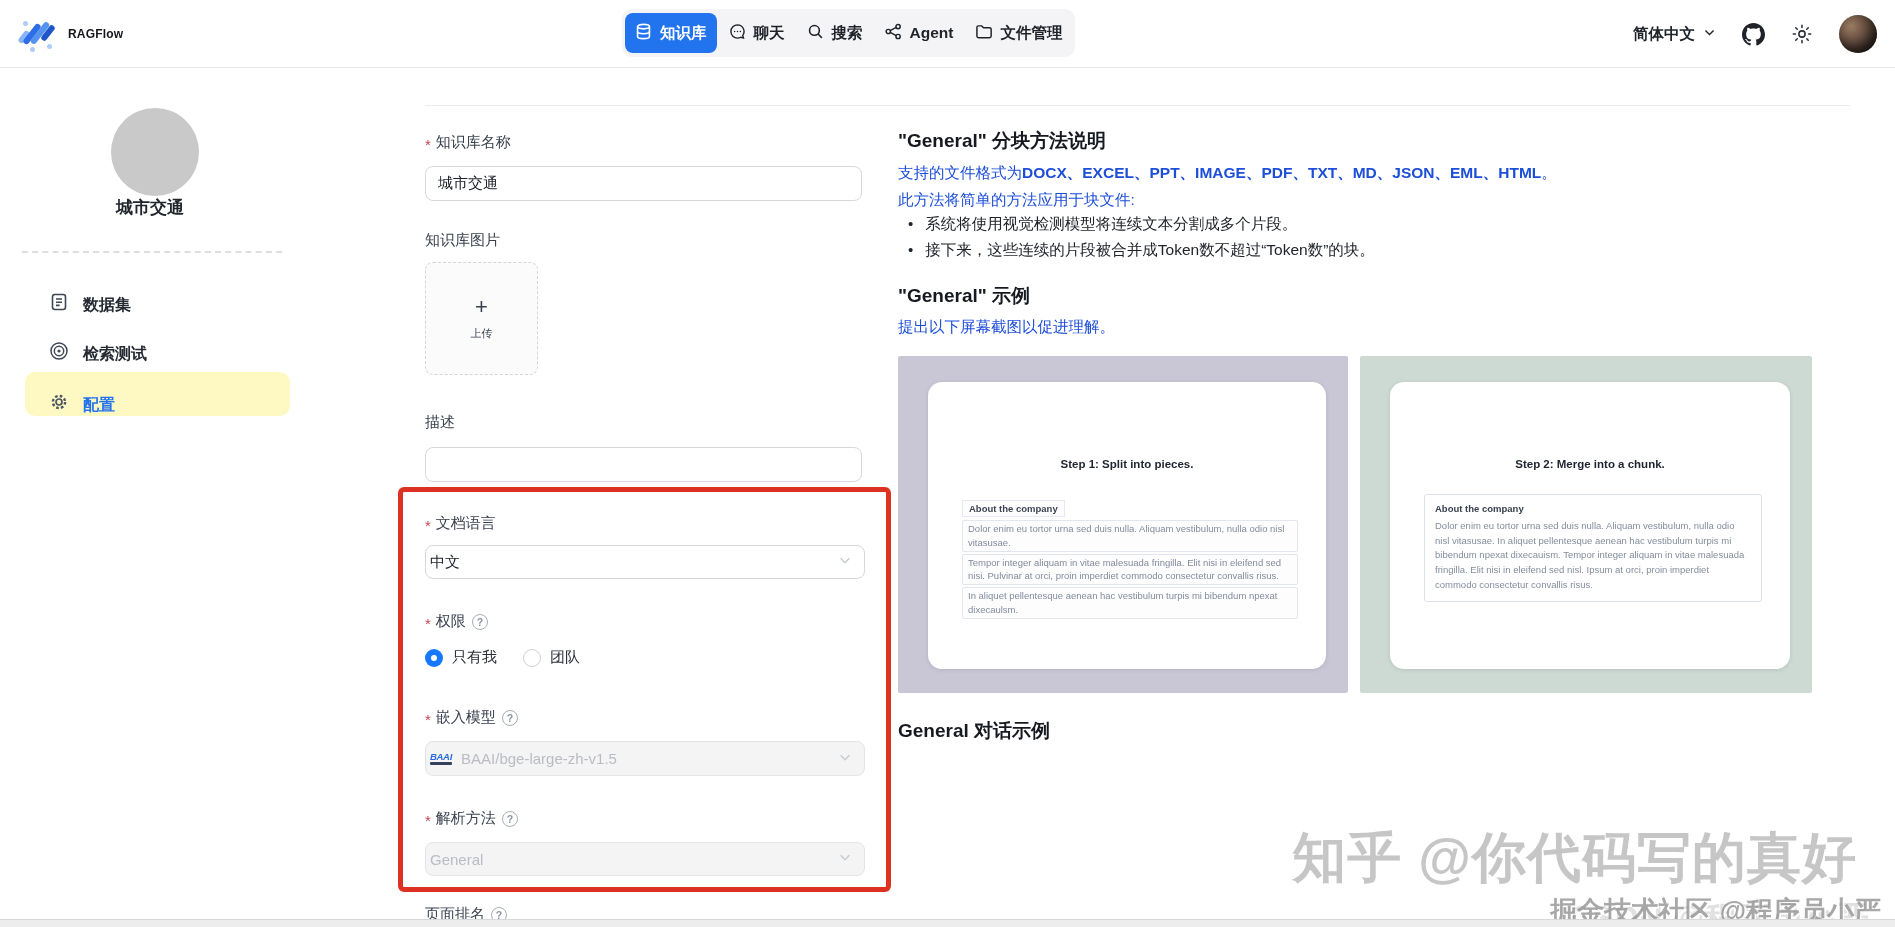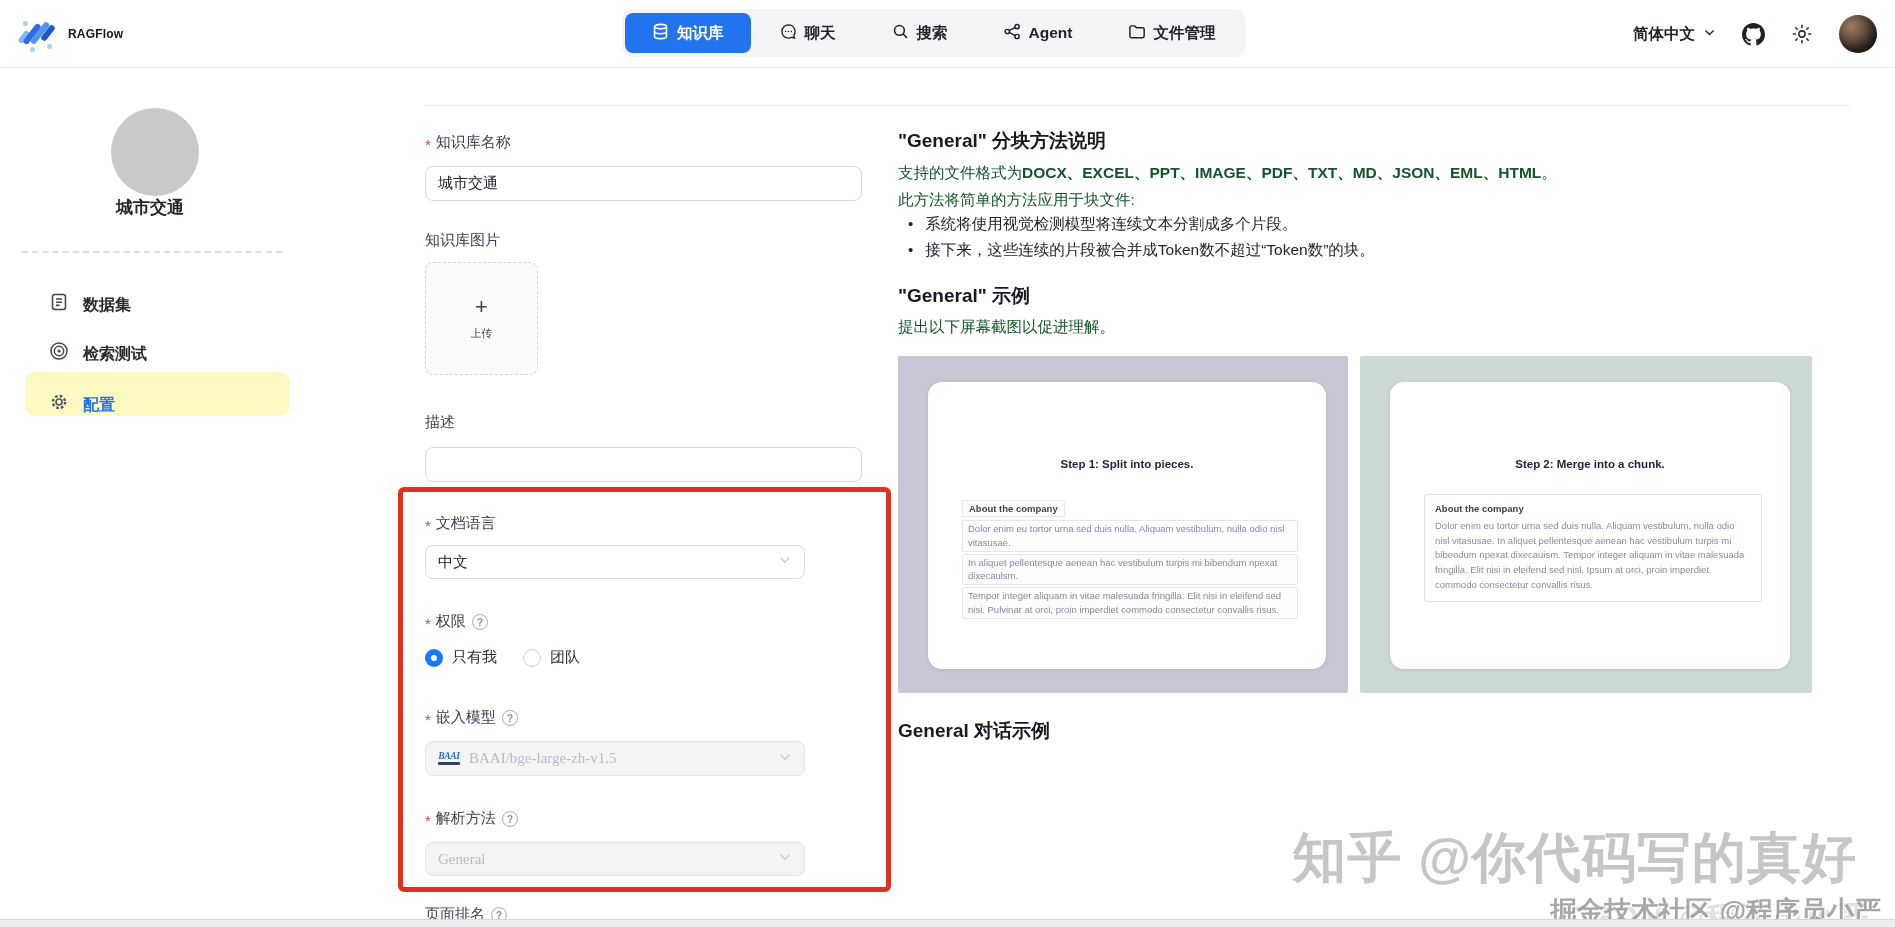--- a/index.html
+++ b/index.html
@@ -15,21 +15,21 @@
   .logo { position:relative; width:42px; height:42px; }
   .logo i { position:absolute; display:block; width:6px; border-radius:3px; transform:rotate(38deg); }
   .logo .s1 { left:5px;  top:17px; height:14px; background:#8ab5f5; }
   .logo .s2 { left:13px; top:9px;  height:24px; background:#2e6de6; }
   .logo .s3 { left:21px; top:7px;  height:26px; background:#5593f0; }
   .logo .s4 { left:29px; top:11px; height:18px; background:#1f57c9; }
   .logo b { position:absolute; width:5px; height:5px; border-radius:50%; background:#aecdf9; }
   .logo .d1 { left:7px; top:8px; } .logo .d2 { left:31px; top:31px; } .logo .d3 { left:14px; top:34px; }
   .brand-name { font-size:12px; font-weight:700; color:#14171c; letter-spacing:.2px; }
   .tabwrap { position:absolute; left:622px; top:9px; height:48px; background:#f4f4f6; border-radius:10px; display:flex; align-items:center; padding:0 2px; }
-  .tab { height:40px; margin:0 1px; display:flex; align-items:center; gap:8px; padding:0 27px; font-size:15.5px; font-weight:600; color:#1f2329; border-radius:8px; cursor:pointer; white-space:nowrap; }
+  .tab { height:40px; margin:0 1px; display:flex; align-items:center; gap:8px; padding:0 10px; font-size:15.5px; font-weight:600; color:#1f2329; border-radius:8px; cursor:pointer; white-space:nowrap; }
   .tab.active { background:#2173ee; color:#fff; }
   .tab svg { flex:0 0 auto; }
   .nav-right { position:absolute; right:18px; top:0; height:68px; display:flex; align-items:center; gap:26px; }
   .lang { display:flex; align-items:center; gap:8px; font-size:15.5px; font-weight:600; color:#20242b; cursor:pointer; }
   .iconbtn { display:flex; align-items:center; justify-content:center; cursor:pointer; }
   .avatar-img { width:38px; height:38px; border-radius:50%; background:radial-gradient(circle at 32% 30%, #9a7c62 0%, #6b5244 35%, #3a2e26 70%, #191411 100%); box-shadow:inset -4px -6px 10px rgba(0,0,0,.45); cursor:pointer; }
   
   .sidebar { position:absolute; left:0; top:69px; width:300px; height:850px; background:#fff; }
   .kb-avatar { position:absolute; left:111px; top:39px; width:88px; height:88px; border-radius:50%; background:#c9c9c9; }
   .kb-name { position:absolute; left:0; top:127px; width:300px; text-align:center; font-size:17px; font-weight:700; color:#20242b; }
@@ -40,35 +40,35 @@
   
   .content-topline { position:absolute; left:425px; top:105px; width:1425px; height:1px; background:#ececee; }
   .flabel { position:absolute; left:425px; display:flex; align-items:center; gap:6px; font-size:15px; color:#3a414e; }
   .flabel .star { color:#c3474e; font-size:15px; margin-right:-1px; transform:translateY(2px); }
   .help { width:16px; height:16px; border-radius:50%; border:1px solid #a7adb8; color:#8d93a0; font-size:10.5px; display:flex; align-items:center; justify-content:center; cursor:pointer; font-weight:700; }
   .tinput { position:absolute; left:425px; width:437px; height:35px; border:1px solid #d8d8dc; border-radius:8px; background:#fff; font-size:15px; color:#20242b; padding:0 12px; font-family:inherit; outline:none; }
   .upload-box { position:absolute; left:425px; top:262px; width:113px; height:113px; border:1px dashed #d6d6da; border-radius:8px; background:#fbfbfc; display:flex; flex-direction:column; align-items:center; justify-content:center; gap:8px; cursor:pointer; }
   .upload-plus { font-size:22px; color:#3a414e; font-weight:400; line-height:1; }
   .upload-text { font-size:11px; color:#3a414e; }
   .red-box { position:absolute; left:398px; top:487px; width:493px; height:405px; border:5px solid #dd3222; border-radius:6px; z-index:4; pointer-events:none; }
-  .selectbox { position:absolute; left:425px; width:380px; height:34px; border:1px solid #d8d8dc; border-radius:8px; background:#fff; display:flex; align-items:center; padding:0 12px; font-size:15px; color:#20242b; cursor:pointer;font-family:Liberation Serif, serif; }
+  .selectbox { position:absolute; left:425px; width:440px; height:34px; border:1px solid #d8d8dc; border-radius:8px; background:#fff; display:flex; align-items:center; padding:0 4px; font-size:15px; color:#20242b; cursor:pointer; }
   .selectbox .chev { position:absolute; right:12px; top:50%; transform:translateY(-50%); }
   .selectbox.disabled { background:#f4f4f5; border-color:#e4e4e7; color:#b9bcc3; cursor:default; }
   .baai-logo { display:flex; flex-direction:column; align-items:center; margin-right:9px; line-height:1; }
   .baai-logo .bt { font-size:9.5px; font-weight:800; font-style:italic; color:#2b6bd8; letter-spacing:-.3px; }
   .baai-logo .bs { margin-top:1px; width:22px; height:3px; background:#35405c; border-radius:1px; }
   .radio-row { position:absolute; left:425px; top:648px; display:flex; align-items:center; gap:26px; }
   .radio-opt { display:flex; align-items:center; gap:9px; font-size:15px; color:#2a2f38; cursor:pointer; }
   .rdot { width:18px; height:18px; border-radius:50%; position:relative; }
   .rdot.on { background:#1677ff; }
   .rdot.on::after { content:""; position:absolute; left:6px; top:6px; width:6px; height:6px; border-radius:50%; background:#fff; }
   .rdot.off { border:1.5px solid #cdd0d6; background:#fff; }
   
   .h-big { position:absolute; left:898px; font-size:19px; font-weight:700; color:#16191f; }
-  .p-line { position:absolute; left:898px; font-size:15.5px; color:#14532d; }
+  .p-line { position:absolute; left:898px; font-size:15.5px; color:#1d4ed8; }
   .p-line b { font-weight:700; }
   .bullet { position:absolute; left:908px; display:flex; gap:12px; font-size:15.5px; color:#20242b; }
   .bullet .dot { font-size:15px; transform:translateY(1px); }
   .example-img { position:absolute; top:356px; height:337px; border-radius:2px; }
   .ex-1 { left:898px;  width:450px; background:#c9c7d6; }
   .ex-2 { left:1360px; width:452px; background:#cdd9d3; }
   .ex-card { position:absolute; left:30px; right:22px; top:26px; bottom:24px; background:#fff; border-radius:14px; box-shadow:0 1px 4px rgba(40,40,60,.12); }
   .ex-title { position:absolute; left:0; right:0; top:76px; text-align:center; font-size:11.5px; font-weight:700; color:#1f2430; }
   .ex-body { position:absolute; left:34px; right:28px; top:116px; }
   .ex-head { display:inline-block; font-size:9.5px; font-weight:700; color:#3c4452; border:1px solid #e6e9f0; padding:2px 6px; margin-bottom:3px; background:#fdfdfe; }
@@ -318,22 +318,22 @@
 
   <div class="h-big" style="top:283px;">"General" 示例</div>
   <div class="p-line" style="top:317px;">提出以下屏幕截图以促进理解。</div>
 
   <div class="example-img ex-1">
     <div class="ex-card">
       <div class="ex-title">Step 1: Split into pieces.</div>
       <div class="ex-body">
         <div class="ex-head">About the company</div>
         <div class="ex-line">Dolor enim eu tortor urna sed duis nulla. Aliquam vestibulum, nulla odio nisl vitasusae.</div>
+        <div class="ex-line">Tempor integer aliquam in vitae malesuada fringilla. Elit nisi in eleifend sed nisi. Pulvinar at orci, proin imperdiet commodo consectetur convallis risus.</div>
         <div class="ex-line">In aliquet pellentesque aenean hac vestibulum turpis mi bibendum npexat dixecaulsm.</div>
-        <div class="ex-line">Tempor integer aliquam in vitae malesuada fringilla. Elit nisi in eleifend sed nisi. Pulvinar at orci, proin imperdiet commodo consectetur convallis risus.</div>
       </div>
     </div>
   </div>
 
   <div class="example-img ex-2">
     <div class="ex-card">
       <div class="ex-title">Step 2: Merge into a chunk.</div>
       <div class="ex-body" style="top:112px;">
         <div class="ex-mergebox">
           <div class="ex-head2">About the company</div>

